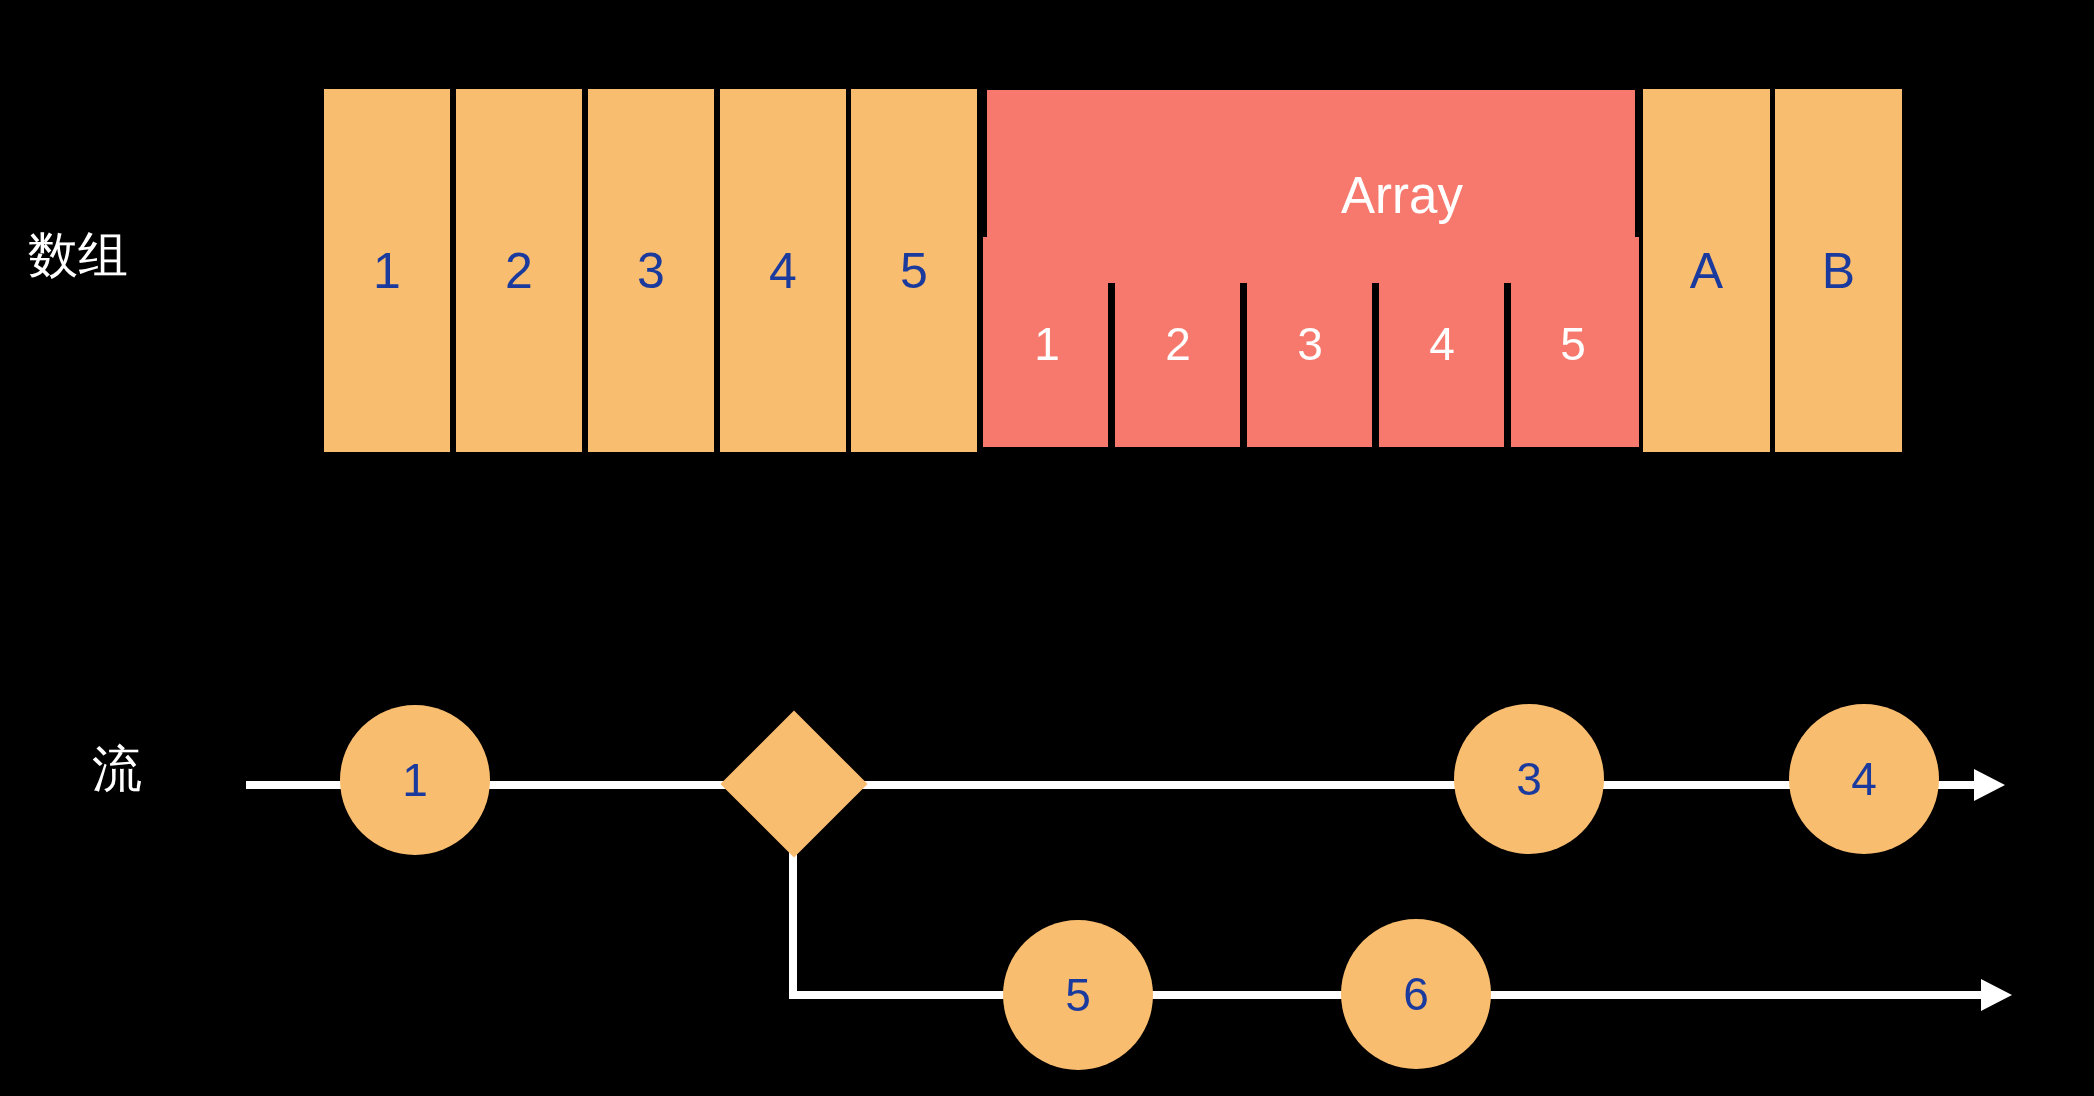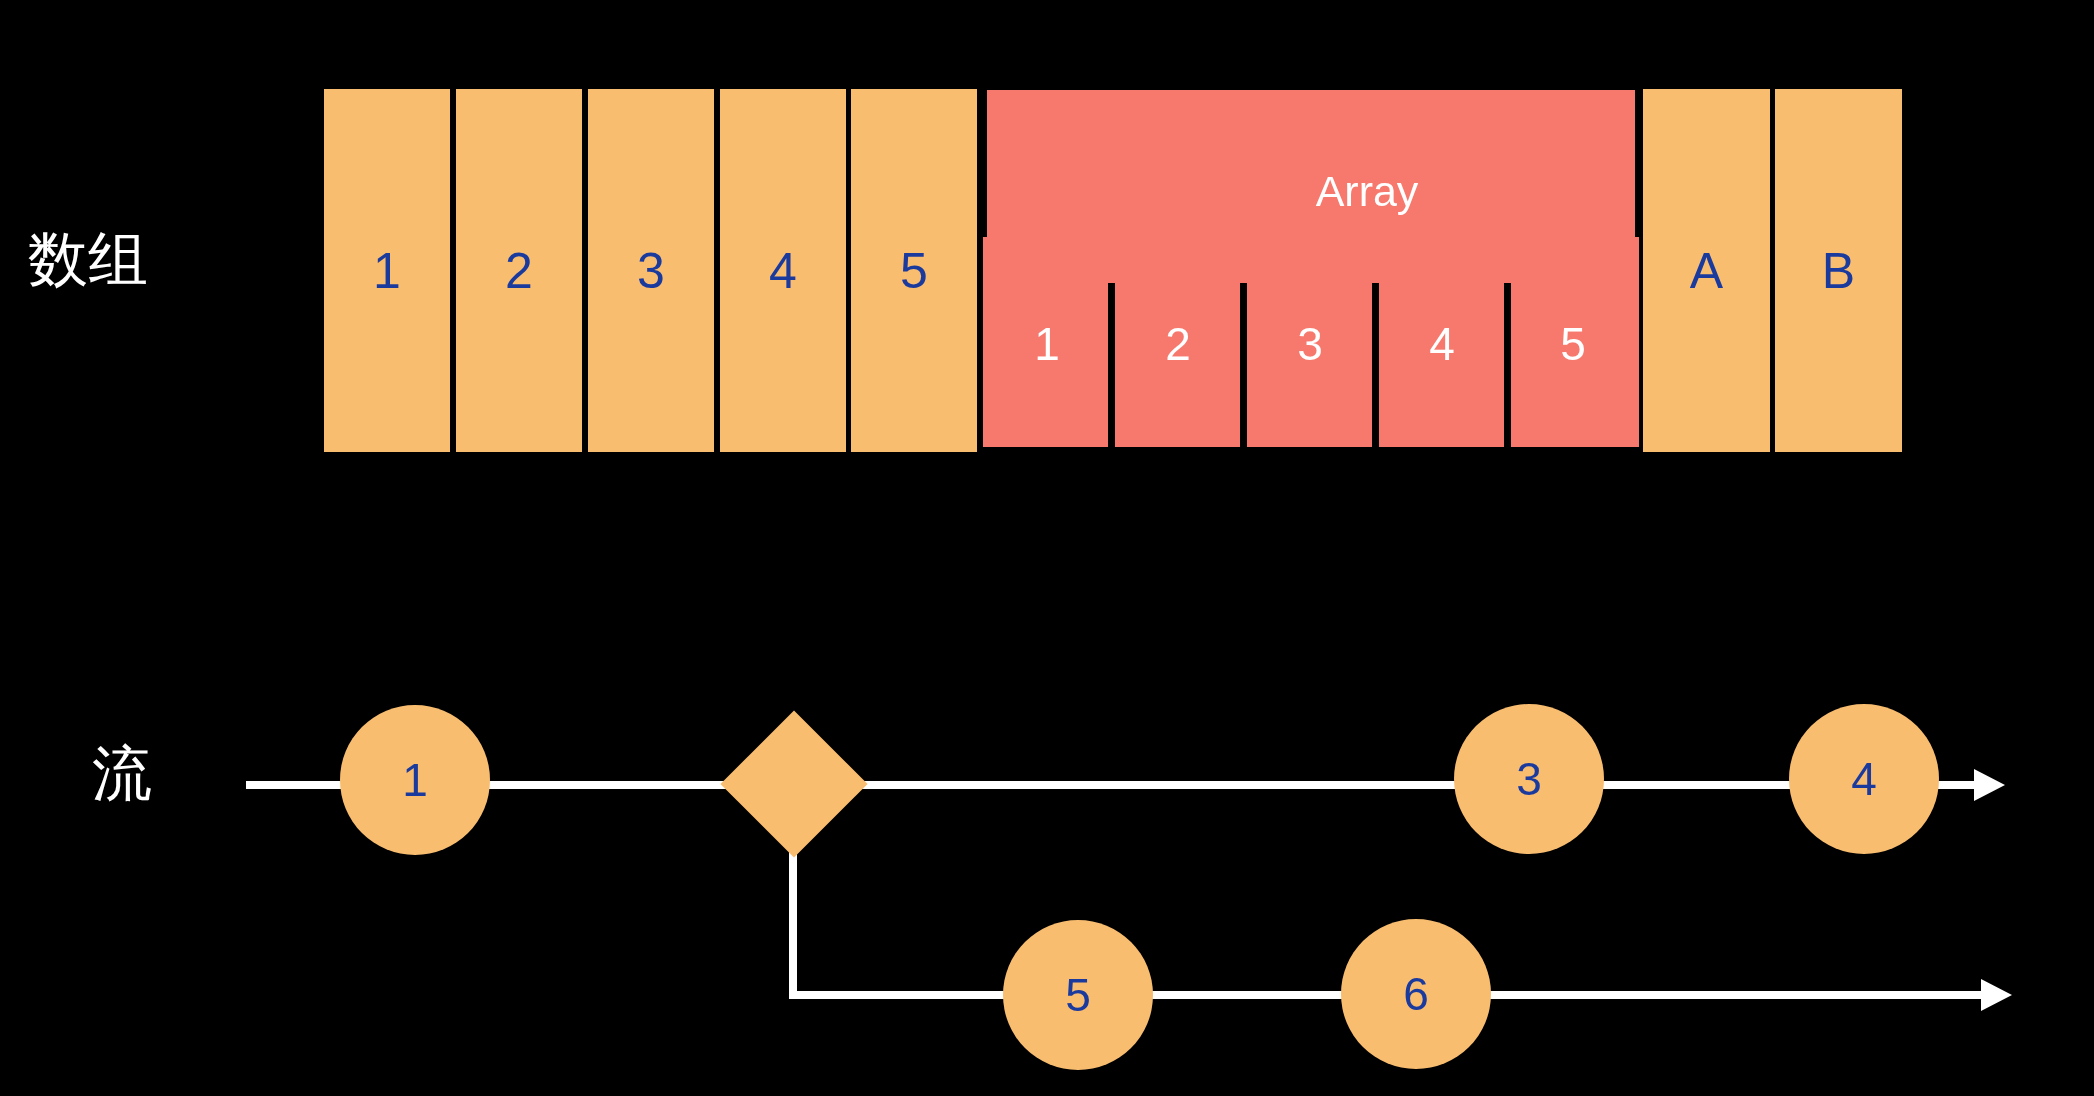--- a/index.html
+++ b/index.html
@@ -11,21 +11,21 @@
     position: relative;
     width: 2094px;
     height: 1096px;
     background: #000000;
     overflow: hidden;
     font-family: "Liberation Sans", "DejaVu Sans", sans-serif;
   }
   .row-label {
     position: absolute;
     color: #ffffff;
-    font-size: 60px;
+    font-size: 50px;
     line-height: 1;
     white-space: nowrap;
   }
   .label-array { left: 28px; top: 230px; }
   .label-stream { left: 92px; top: 744px; }
 
   
   .abox {
     position: absolute;
     top: 89px;
@@ -41,22 +41,23 @@
   .red-rect { position: absolute; background: #F7786C; }
   .red-rect-top    { left: 987px; top: 90px;  width: 648px; height: 147px; }
   .red-rect-bottom { left: 983px; top: 237px; width: 656px; height: 210px; }
   .array-title {
     position: absolute;
     left: 987px;
     top: 168px;
     width: 760px;
     text-align: center;
     color: #ffffff;
-    font-size: 43px;
+    font-size: 51px;
     line-height: 1.1;
+    padding-left: 35px;
   }
   .red-tick {
     position: absolute;
     top: 283px;
     width: 7px;
     height: 164px;
     background: #000000;
   }
   .red-cell-digit {
     position: absolute;

